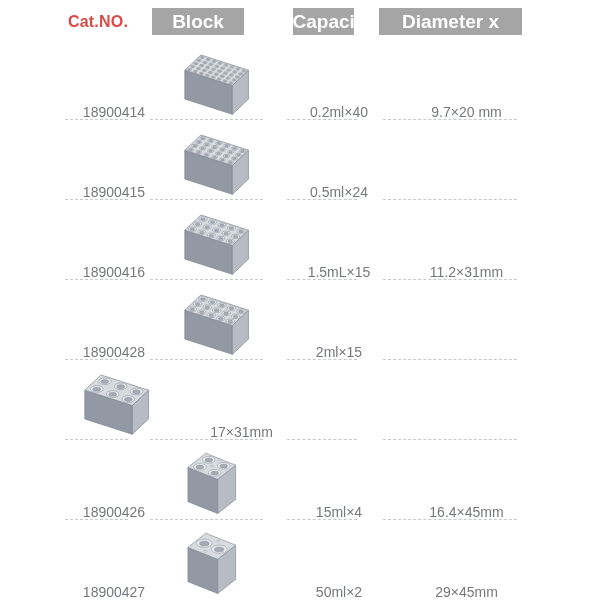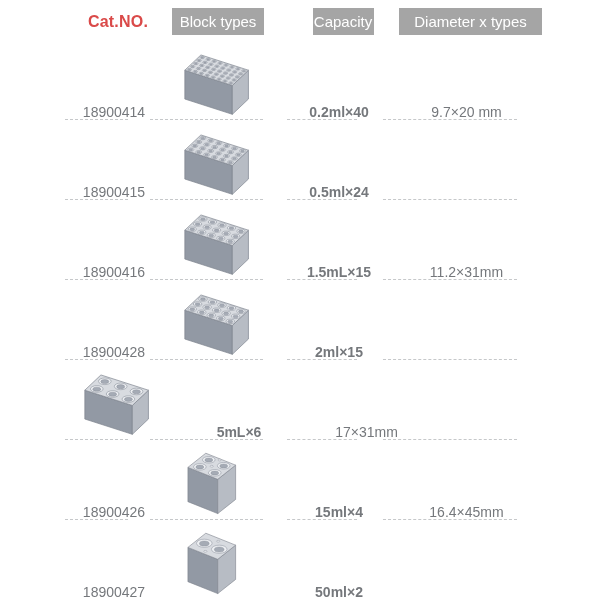--- a/index.html
+++ b/index.html
@@ -6,36 +6,36 @@
     --red:#da4a49; --hbg:#a5a5a5; --htx:#ffffff; --rowtx:#75787c; --sep:#c6c8ca;
   }
   *{box-sizing:border-box; margin:0; padding:0;}
   html,body{background:#ffffff;}
   body{
     width:600px; height:600px; overflow:hidden;
     font-family:"Liberation Sans", sans-serif;
   }
   .page{width:600px; height:600px; background:#fff; position:relative;}
   
-  .header{height:40px; display:flex; align-items:flex-start; padding-left:68px; padding-top:8px;}
+  .header{height:40px; display:flex; align-items:flex-start; padding-left:48px; padding-top:8px;}
   .h1{width:100px; text-align:center; color:var(--red); font-weight:bold; font-size:16px; line-height:27px; letter-spacing:.2px;}
   .hcell{display:flex; justify-content:center;}
   .h2{width:100px;}
   .h3{width:100px; margin-left:25px;}
   .h4{width:143px; margin-left:6px;}
-  .hbox{background:var(--hbg); color:var(--htx); font-weight:normal; font-size:15px; height:27px; line-height:27px; text-align:center;}
+  .hbox{background:var(--hbg); color:var(--htx); font-weight:bold; font-size:19px; height:27px; line-height:27px; text-align:center;}
   .hbox.b1{width:92px;}
   .hbox.b2{width:61px;}
   .hbox.b3{width:143px;}
   
   .row{height:80px; display:flex; align-items:flex-end; padding-left:64px; position:relative;}
   .cell{color:var(--rowtx); font-size:14px;}
   .c1{width:100px; text-align:center;}
   .c2{width:100px; display:flex; justify-content:center; align-items:center;}
-  .c3{width:100px; margin-left:25px; text-align:center;font-weight:bold;}
+  .c3{width:100px; margin-left:25px; text-align:center;}
   .c4{width:143px; margin-left:6px; text-align:center;}
   
   .sep{position:absolute; left:0; bottom:0; width:600px; height:1px; display:flex;}
   .sep span{display:block; height:0; border-top:1px dashed var(--sep);}
   .sg1{margin-left:65px; width:63px;}
   .sg2{margin-left:22px; width:113px;}
   .sg3{margin-left:24px; width:70px;}
   .sg4{margin-left:26px; width:134px;}
   .block-img svg{display:block;}
 </style>
@@ -342,21 +342,20 @@
             <ellipse cx="81.9" cy="26.8" rx="4.7" ry="2.4" fill="#a5abb5" stroke="#858b96" stroke-width="0.5"></ellipse>
             <ellipse cx="35.1" cy="23.5" rx="7.5" ry="3.9" fill="#edeff2" stroke="#8b919c" stroke-width="0.7"></ellipse>
             <ellipse cx="35.1" cy="23.8" rx="4.7" ry="2.4" fill="#a5abb5" stroke="#858b96" stroke-width="0.5"></ellipse>
             <ellipse cx="53.8" cy="29.5" rx="7.5" ry="3.9" fill="#edeff2" stroke="#8b919c" stroke-width="0.7"></ellipse>
             <ellipse cx="53.8" cy="29.8" rx="4.7" ry="2.4" fill="#a5abb5" stroke="#858b96" stroke-width="0.5"></ellipse>
             <ellipse cx="72.4" cy="35.5" rx="7.5" ry="3.9" fill="#edeff2" stroke="#8b919c" stroke-width="0.7"></ellipse>
             <ellipse cx="72.4" cy="35.8" rx="4.7" ry="2.4" fill="#a5abb5" stroke="#858b96" stroke-width="0.5"></ellipse>
           </svg>
         </span>
       </div>
-    <div class="cell c3">5mL×6</div>
     <div class="cell c4">17×31mm</div>
     <div class="sep">
         <span class="sg1"></span>
         <span class="sg2"></span>
         <span class="sg3"></span>
         <span class="sg4"></span>
       </div>
   </div>
 
   <div class="row">
@@ -401,15 +400,16 @@
             <ellipse cx="42.0" cy="20.5" rx="10.5" ry="5.5" fill="#edeff2" stroke="#8b919c" stroke-width="0.7"></ellipse>
             <ellipse cx="42.0" cy="20.9" rx="6.5" ry="3.4" fill="#a5abb5" stroke="#858b96" stroke-width="0.5"></ellipse>
             <ellipse cx="62.0" cy="28.5" rx="10.5" ry="5.5" fill="#edeff2" stroke="#8b919c" stroke-width="0.7"></ellipse>
             <ellipse cx="62.0" cy="28.9" rx="6.5" ry="3.4" fill="#a5abb5" stroke="#858b96" stroke-width="0.5"></ellipse>
             <ellipse cx="60.6" cy="17.7" rx="2.2" ry="1.2" fill="#edeff2" stroke="#8b919c" stroke-width="0.6"></ellipse>
             <ellipse cx="43.4" cy="31.3" rx="2.2" ry="1.2" fill="#edeff2" stroke="#8b919c" stroke-width="0.6"></ellipse>
           </svg>
         </span>
       </div>
     <div class="cell c3">50ml×2</div>
+    <div class="cell c4">29×45mm</div>
   </div>
 
 </div>
 
 </body></html>

